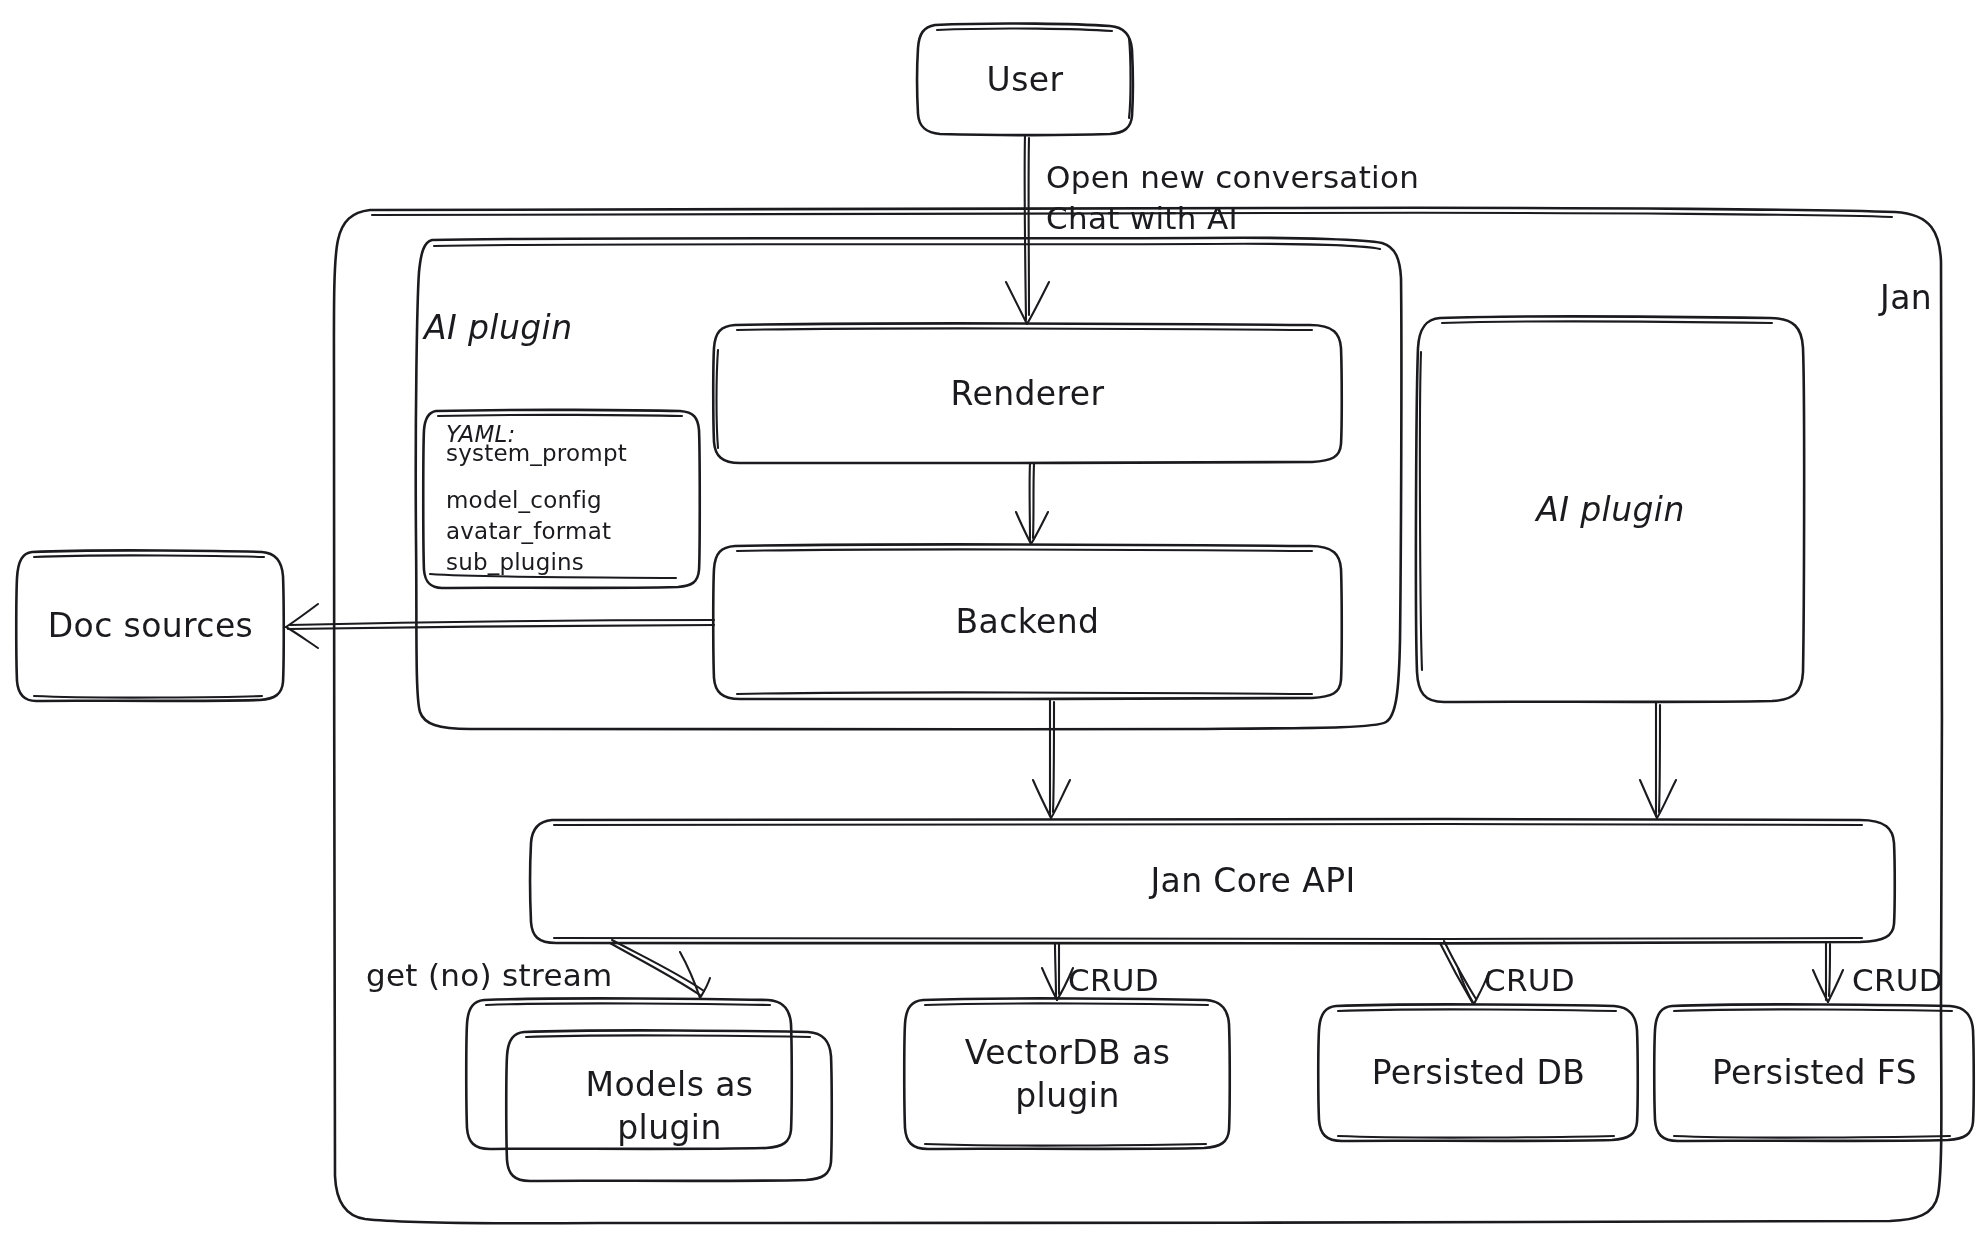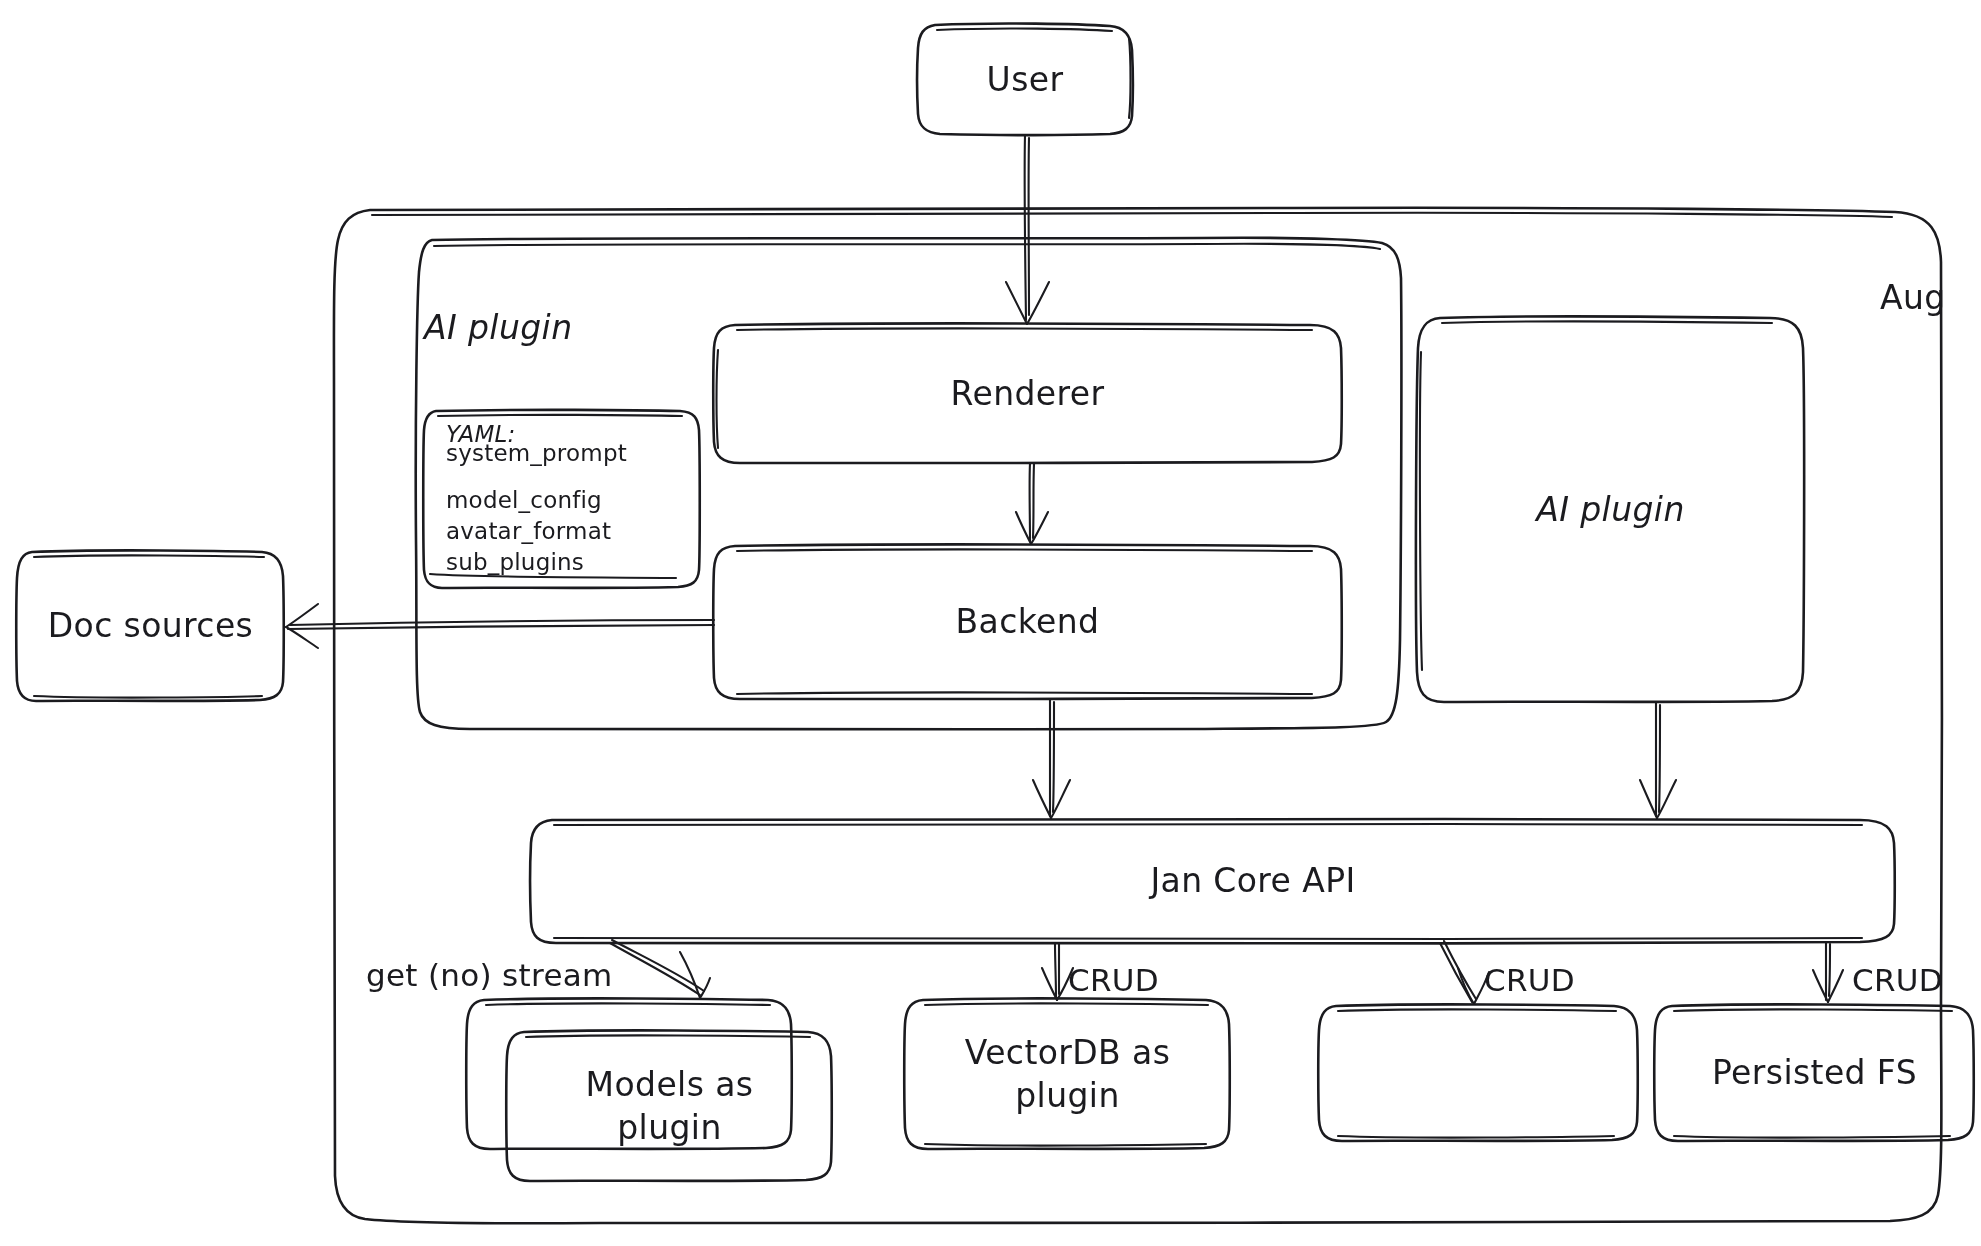--- a/index.html
+++ b/index.html
@@ -211,50 +211,53 @@
 
     <g>
       <path class="sketch-stroke thin" d="M 1826 943 C 1826 962, 1826 982, 1826 1000"></path>
       <path class="sketch-stroke thin" d="M 1830 944 C 1830 963, 1830 980, 1829 996"></path>
       <path class="sketch-stroke thin" d="M 1813 970 C 1819 984, 1824 994, 1828 1002"></path>
       <path class="sketch-stroke thin" d="M 1843 970 C 1837 984, 1832 994, 1828 1002"></path>
     </g>
 
   </svg>
 
-  <div class="group-label" style="left:1880px; top:278px;">Aug</div>
+  <div class="group-label" style="left:1880px; top:278px;">Jan</div>
   <div class="group-label italicish" style="left:424px; top:308px;">AI plugin</div>
 
   <div class="node-label lbl-center" style="left:918px; top:25px; width:214px; height:110px;">User</div>
 
   <div class="node-label lbl-center" style="left:714px; top:325px; width:627px; height:138px;">Renderer</div>
 
   <div class="node-label lbl-center" style="left:714px; top:546px; width:627px; height:153px;">Backend</div>
 
   <div class="node-label lbl-center italicish" style="left:1417px; top:318px; width:387px; height:384px;">AI plugin</div>
 
   <div class="node-label lbl-center" style="left:17px; top:552px; width:267px; height:149px;">Doc sources</div>
 
   <div class="node-label lbl-center" style="left:531px; top:820px; width:1364px; height:123px;padding-left:40px;">Jan Core API</div>
 
   <div class="node-label lbl-center" style="left:507px; top:1032px; width:325px; height:149px; white-space:pre-line;">Models as
 plugin</div>
 
   <div class="node-label lbl-center" style="left:905px; top:1000px; width:325px; height:149px; white-space:pre-line;">VectorDB as
 plugin</div>
 
+  <div class="node-label lbl-center" style="left:1319px; top:1006px; width:319px; height:135px;">Persisted DB</div>
 
   <div class="node-label lbl-center" style="left:1655px; top:1006px; width:319px; height:135px;">Persisted FS</div>
 
   <div class="mono-label italicish" style="left:446px; top:419px;">YAML:</div>
   <div class="mono-label" style="left:446px; top:438px;">system_prompt</div>
   <div class="mono-label" style="left:446px; top:485px;">model_config</div>
   <div class="mono-label" style="left:446px; top:516px;">avatar_format</div>
   <div class="mono-label" style="left:446px; top:547px;">sub_plugins</div>
 
+  <div class="edge-label" style="left:1046px; top:157px; white-space:pre-line;">Open new conversation
+Chat with AI</div>
 
   <div class="edge-label" style="left:366px; top:955px;">get (no) stream</div>
 
   <div class="edge-label" style="left:1068px; top:960px;">CRUD</div>
 
   <div class="edge-label" style="left:1484px; top:960px;">CRUD</div>
 
   <div class="edge-label" style="left:1852px; top:960px;">CRUD</div>
 
 </div>

